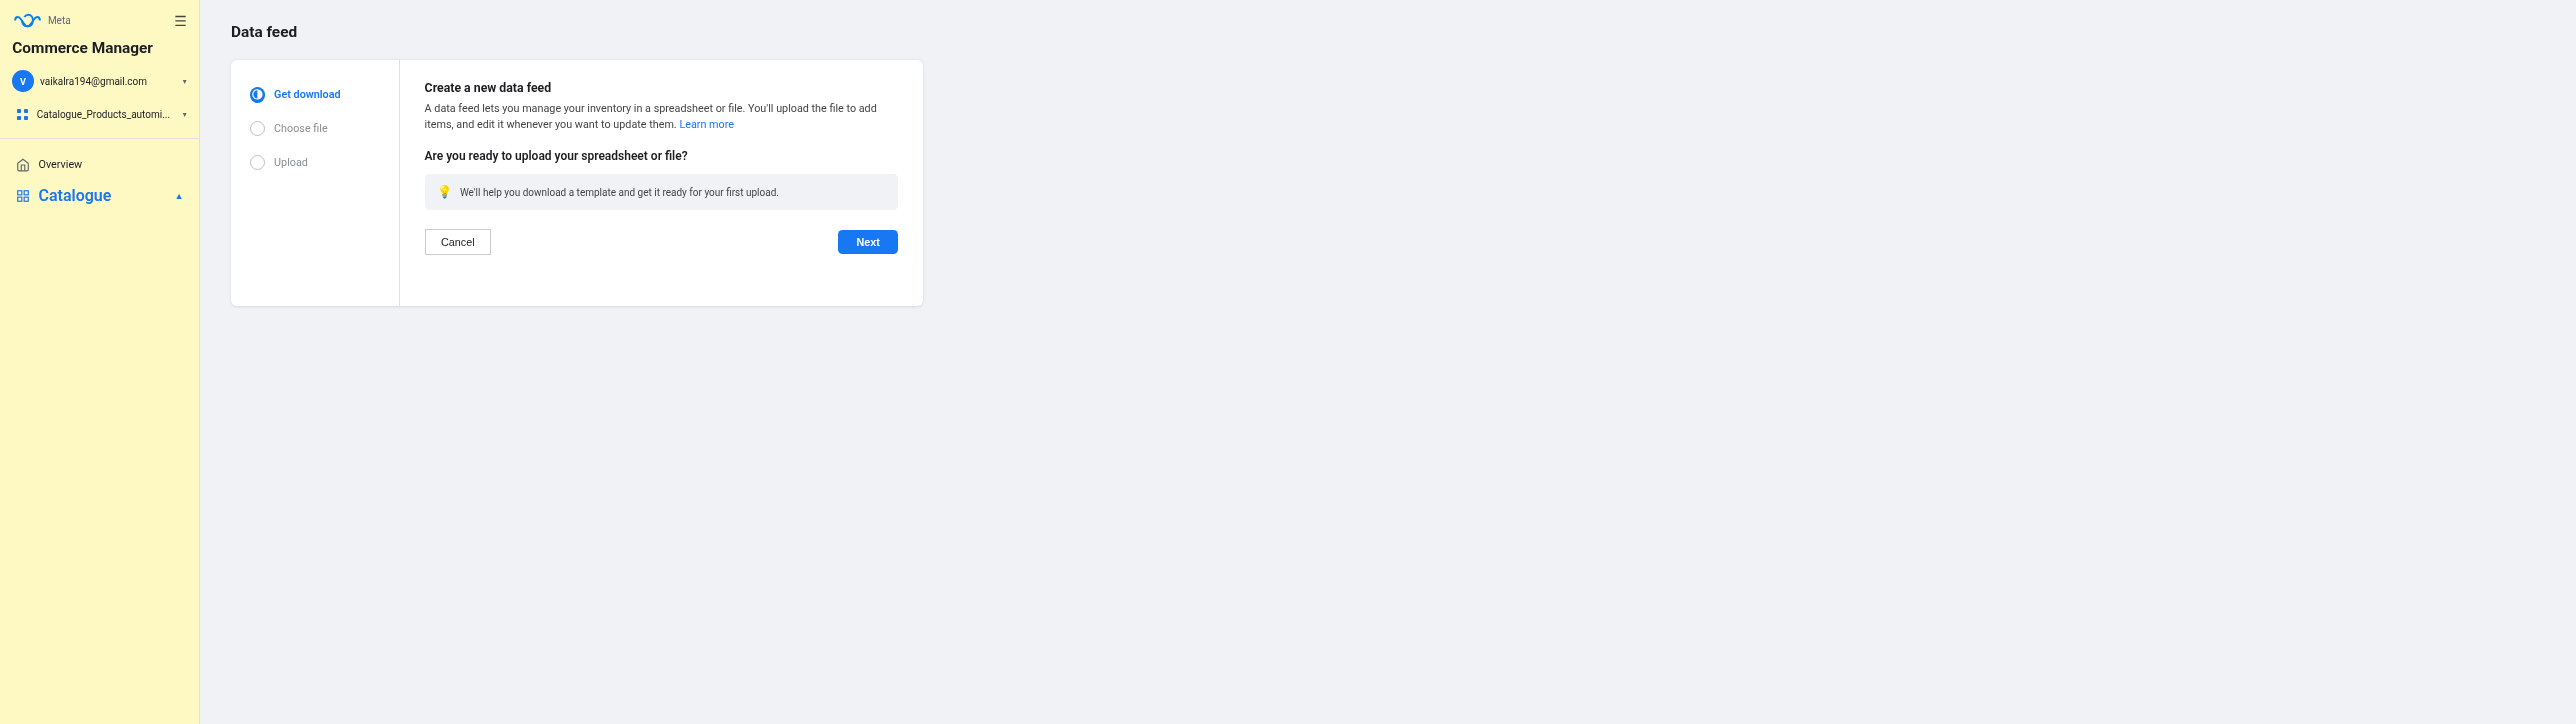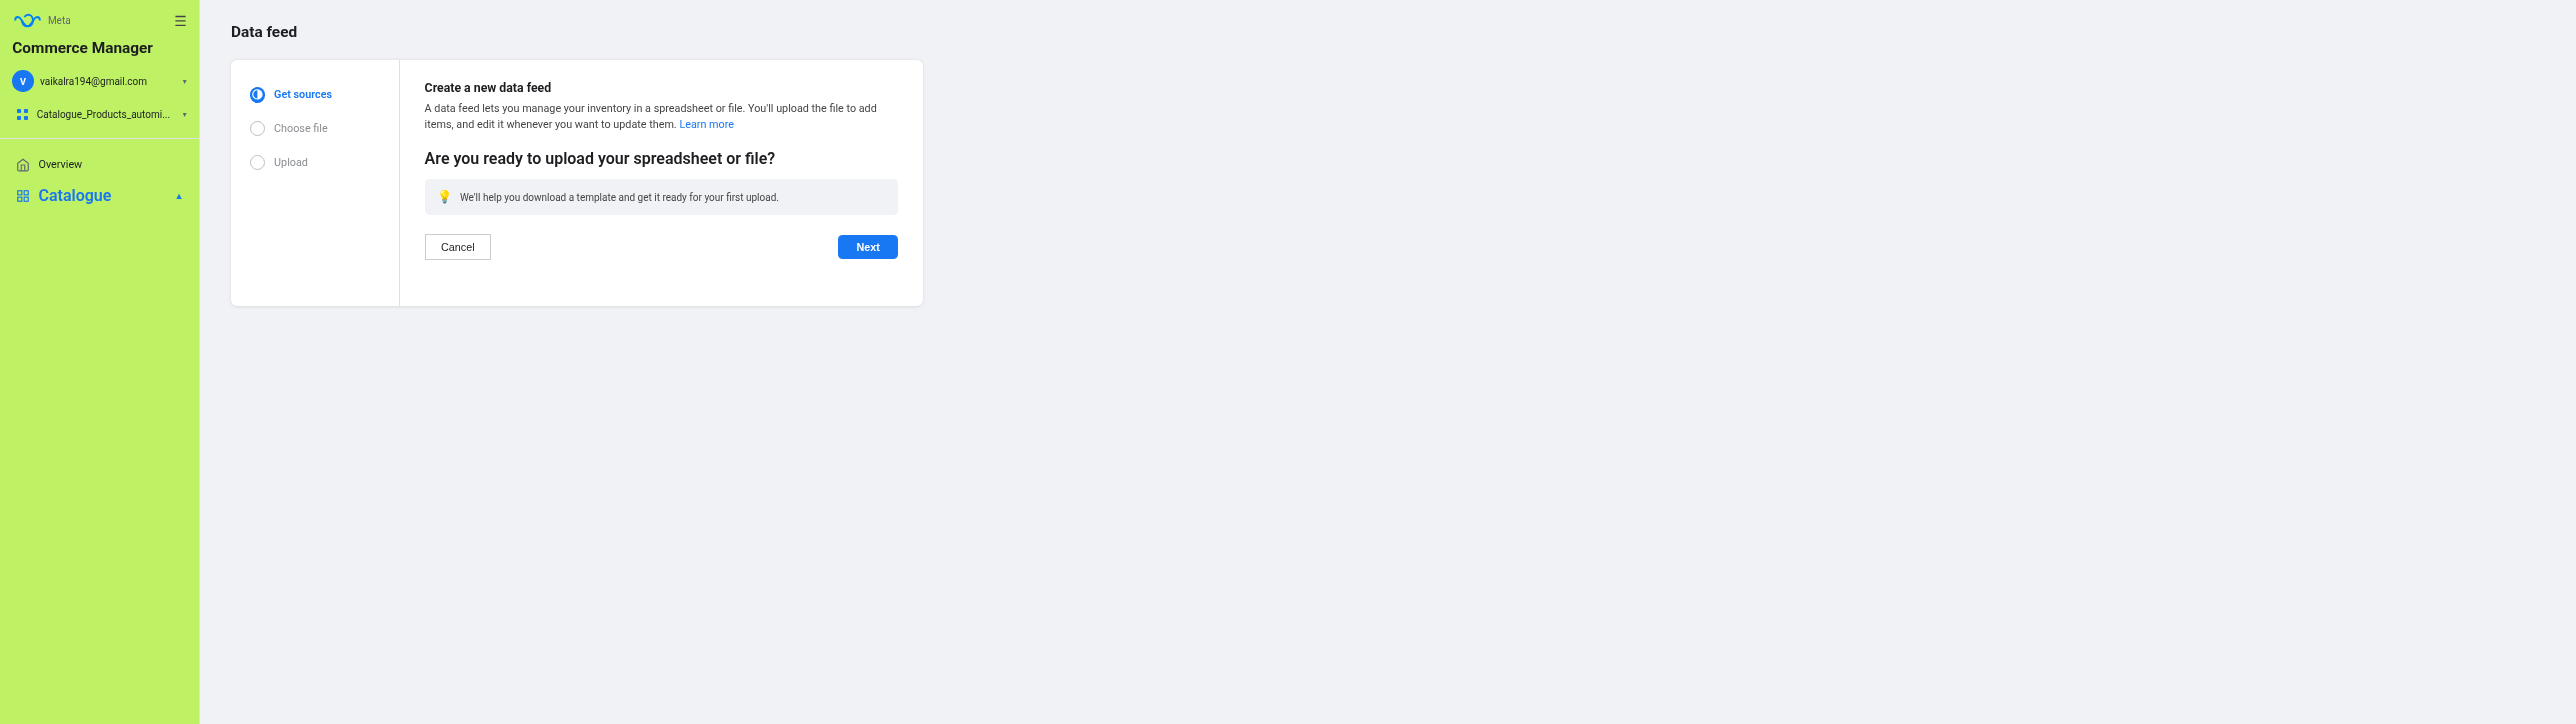--- a/index.html
+++ b/index.html
@@ -9,21 +9,21 @@
       background: #f0f2f5;
       display: flex;
       height: 100vh;
       overflow: hidden;
     }
 
     
     .sidebar {
       width: 200px;
       min-width: 200px;
-      background: #bef264;
+      background: #fef9c3;
       border-right: 0.8px solid #e0e0e0;
       display: flex;
       flex-direction: column;
       padding: 0;
       height: 100vh;
       overflow-y: auto;
     }
 
     .sidebar-header {
       padding: 12.3px 12.3px 6.2px 12.3px;
@@ -292,21 +292,21 @@
       line-height: 1.5;
       margin-bottom: 15.4px;
     }
 
     .learn-more {
       color: #1877f2;
       text-decoration: none;
     }
 
     .wizard-question {
-      font-size: 16px;
+      font-size: 12px;
       font-weight: 600;
       color: #1c1e21;
       margin-bottom: 10.8px;
     }
 
     .radio-group {
       display: flex;
       flex-direction: column;
       gap: 9.2px;
       margin-bottom: 15.4px;
@@ -495,21 +495,21 @@
     <div class="wizard-steps">
 
       <div class="wizard-step">
         <div class="step-indicator active">
 
           <svg width="10.8" height="10.8" viewBox="0 0 14 14">
             <circle cx="7" cy="7" r="6" fill="none" stroke="white" stroke-width="1.5"></circle>
             <path d="M7 1 A6 6 0 0 1 7 13" fill="white"></path>
           </svg>
         </div>
-        <span class="step-label active">Get sources</span>
+        <span class="step-label active">Get download</span>
       </div>
 
       <div class="wizard-step">
         <div class="step-indicator inactive"></div>
         <span class="step-label inactive">Choose file</span>
       </div>
 
       <div class="wizard-step">
         <div class="step-indicator inactive"></div>
         <span class="step-label inactive">Upload</span>

